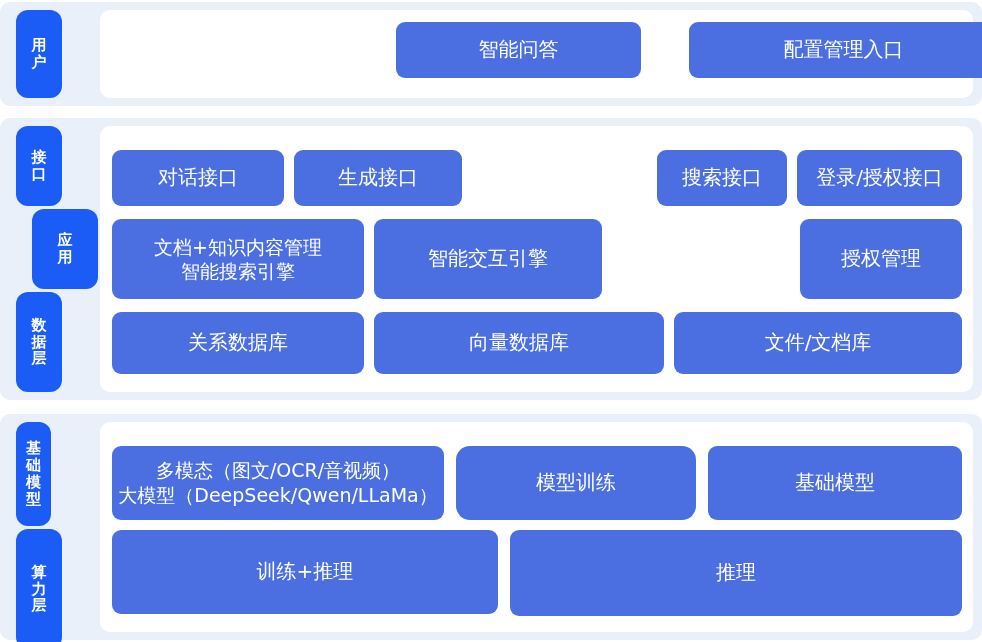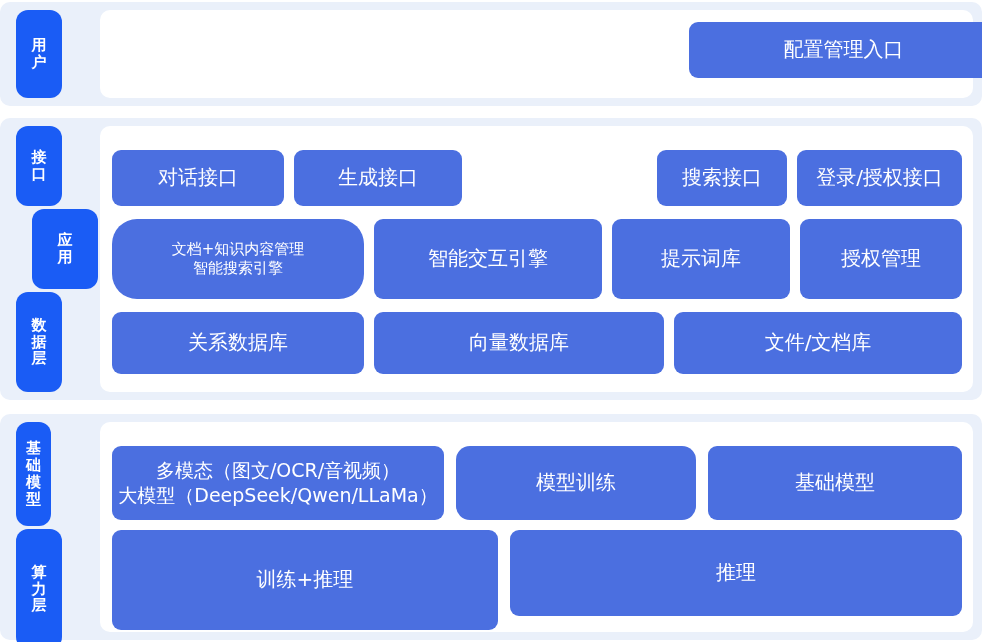--- a/index.html
+++ b/index.html
@@ -71,21 +71,21 @@
     display:flex;
     align-items:center;
     justify-content:center;
     text-align:center;
     font-size:20px;
     line-height:1.28;
     box-sizing:border-box;
     padding:2px 6px;
     white-space:pre-line;
   }
-  .box.two-line{ font-size:15px;border-radius:25px; }
+  .box.two-line{ font-size:19px; }
   .box.mm{ font-size:19px; line-height:1.3; }
 
   
   .u1{ left:112px; top:22px; width:272px; height:56px; }
   .u2{ left:396px; top:22px; width:245px; height:56px; }
   .u3{ left:653px; top:22px; width:309px; height:56px;margin-left:36px; }
 
   
   .a1{ left:112px; top:150px; width:172px; height:56px; }
   .a2{ left:294px; top:150px; width:168px; height:56px; }
@@ -103,33 +103,34 @@
   .d1{ left:112px; top:312px; width:252px; height:62px; }
   .d2{ left:374px; top:312px; width:290px; height:62px; }
   .d3{ left:674px; top:312px; width:288px; height:62px; }
 
   
   .m1{ left:112px; top:446px; width:332px; height:74px; }
   .m2{ left:456px; top:446px; width:240px; height:74px;border-radius:14px; }
   .m3{ left:708px; top:446px; width:254px; height:74px; }
 
   
-  .c1{ left:112px; top:530px; width:386px; height:100px; }
+  .c1{ left:112px; top:530px; width:386px; height:84px; }
   .c2{ left:510px; top:530px; width:452px; height:86px; }
 </style>
 </head>
 <body>
 
 <div id="diagram">
 
   <div class="band b-user"></div>
   <div class="panel p-user"></div>
   <div class="tab t-user">
     <span>用户</span>
   </div>
+  <div class="box u2">智能问答</div>
   <div class="box u3">配置管理入口</div>
 
   <div class="band b-mid"></div>
   <div class="panel p-mid"></div>
 
   <div class="tab t-api">
     <span>接口</span>
   </div>
   <div class="tab t-app">
     <span>应用</span>
@@ -139,21 +140,20 @@
   </div>
 
   <div class="box a1">对话接口</div>
   <div class="box a2">生成接口</div>
   <div class="box a4">搜索接口</div>
   <div class="box a5">登录/授权接口</div>
 
   <div class="box p1 two-line">文档+知识内容管理
 智能搜索引擎</div>
   <div class="box p2">智能交互引擎</div>
-  <div class="box p3">提示词库</div>
   <div class="box p4">授权管理</div>
 
   <div class="box d1">关系数据库</div>
   <div class="box d2">向量数据库</div>
   <div class="box d3">文件/文档库</div>
 
   <div class="band b-infra"></div>
   <div class="panel p-infra"></div>
 
   <div class="tab t-model">

